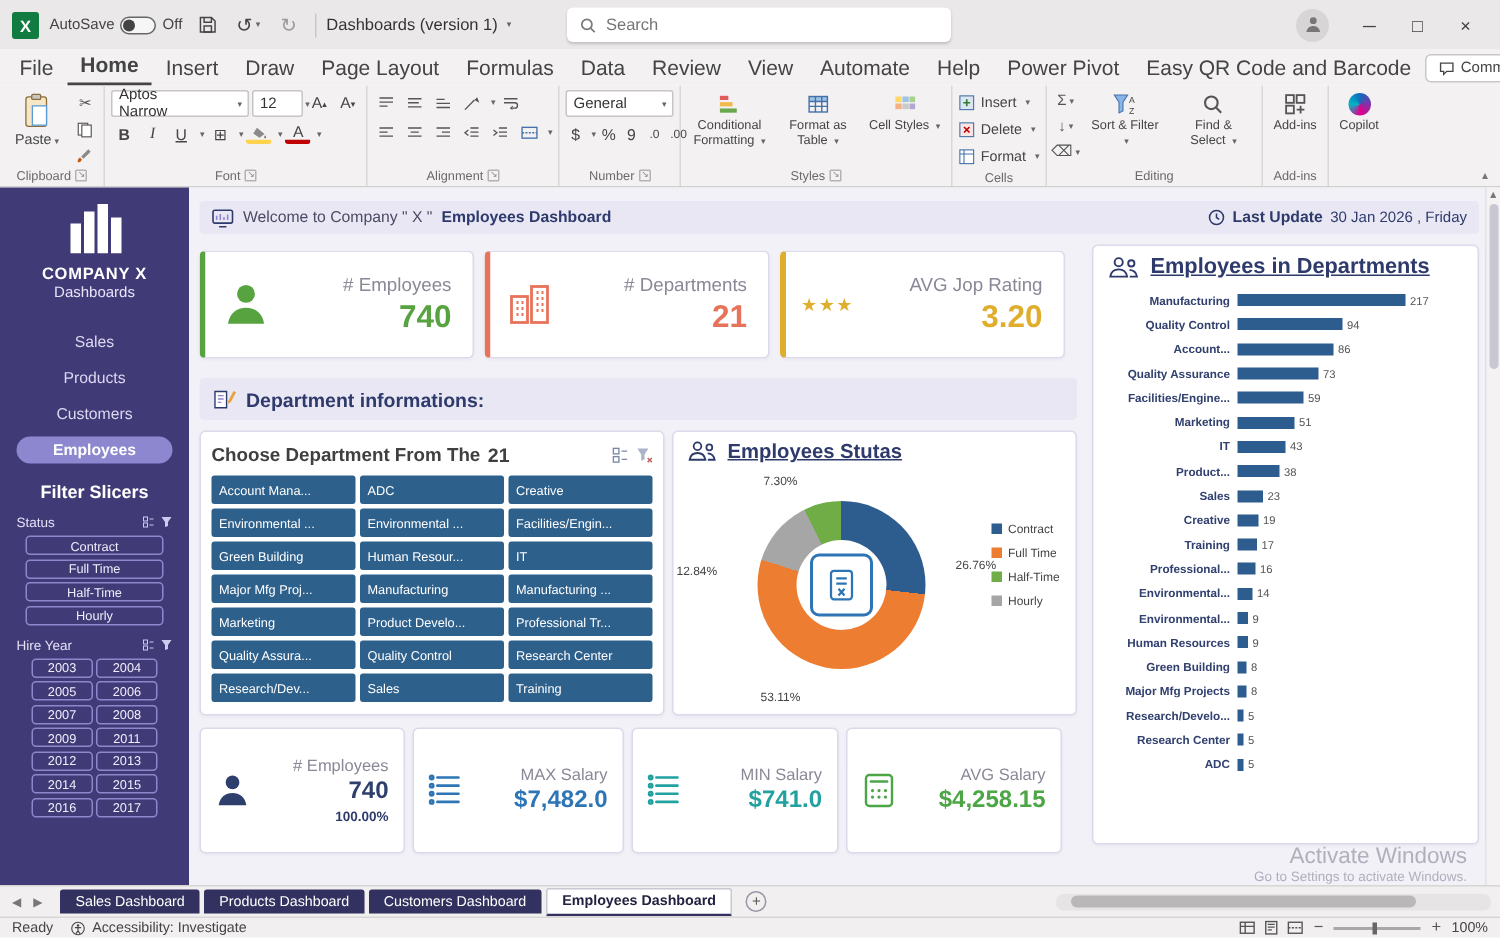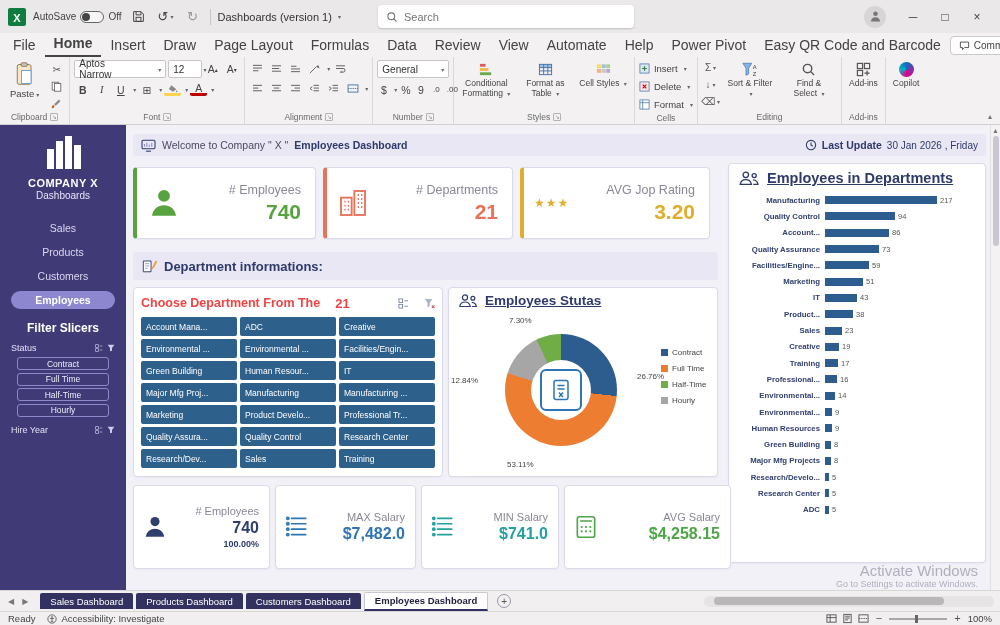--- a/index.html
+++ b/index.html
@@ -91,21 +91,21 @@
 .stars{font-size:12px;color:#dfae2c;letter-spacing:1px}
 .kpi-bot-row{position:absolute;left:7px;top:360px;display:flex;gap:5px}
 .kpi-bot{background:#fff;border:1px solid #dcd9ea;border-radius:4px;height:84px;display:flex;align-items:center;padding:0 8px;gap:6px;box-shadow:0 1px 2px rgba(80,80,120,.06)}
 .kpi-bot .txt{flex:1;display:flex;flex-direction:column;align-items:flex-end;gap:2px;padding-right:2px}
 .kpi-bot .kpi-label{font-size:11px}
 .kpi-bot .kpi-value{font-size:16px}
 .kpi-sub{font-size:9px;font-weight:bold;color:#2e3a6b}
 
 
 .dept-card{left:7px;top:162px;width:310px;height:190px;padding:5px 7px}
-.dept-head{display:flex;align-items:center;gap:15px;font-size:12.5px;font-weight:bold;color:#ef4444;height:20px}
+.dept-head{display:flex;align-items:center;gap:5px;font-size:12.5px;font-weight:bold;color:#404040;height:20px}
 .dept-head .count{font-size:13px}
 .dept-head .spacer{flex:1}
 .dept-grid{display:grid;grid-template-columns:repeat(3,1fr);gap:3px;margin-top:4px}
 .dept-btn{background:#2e608c;color:#fff;font-size:8.5px;height:19px;display:flex;align-items:center;justify-content:flex-start;padding:0 5px;border-radius:2px;white-space:nowrap;overflow:hidden}
 
 
 .donut-card{left:322px;top:162px;width:270px;height:190px;padding:5px 8px}
 .panel-title{display:flex;align-items:center;gap:6px;font-size:13.5px;font-weight:bold;color:#2e3a6b}
 .panel-title .t{text-decoration:underline}
 .donut-wrap{position:absolute;left:56px;top:46px;width:112px;height:112px}
@@ -576,20 +576,36 @@
           <span class="spacer"></span>
         <svg width="8" height="8" viewBox="0 0 12 12" fill="none" stroke="#cfcbee">
             <rect x="1" y="1" width="4" height="4"></rect>
             <rect x="1" y="7" width="4" height="4"></rect>
             <path d="M7 3h4M7 9h4"></path>
           </svg>
         <svg width="8" height="8" viewBox="0 0 12 12">
             <path d="M1 1h10L7.5 6v4L4.5 11V6z" fill="#cfcbee"></path>
           </svg>
       </div>
+      <div class="year-grid" id="year-grid">
+          <div class="year-pill">2003</div>
+          <div class="year-pill">2004</div>
+          <div class="year-pill">2005</div>
+          <div class="year-pill">2006</div>
+          <div class="year-pill">2007</div>
+          <div class="year-pill">2008</div>
+          <div class="year-pill">2009</div>
+          <div class="year-pill">2011</div>
+          <div class="year-pill">2012</div>
+          <div class="year-pill">2013</div>
+          <div class="year-pill">2014</div>
+          <div class="year-pill">2015</div>
+          <div class="year-pill">2016</div>
+          <div class="year-pill">2017</div>
+        </div>
     </aside>
 
     <main class="dashboard">
 
       <div class="strip welcome">
         <svg width="15" height="13" viewBox="0 0 18 16">
             <rect x="1" y="1.5" width="16" height="10.5" rx="1.5" fill="none" stroke="#2e3a6b" stroke-width="1.3"></rect>
             <path d="M6 15h6" stroke="#2e3a6b" stroke-width="1.3"></path>
             <path d="M4 9.5V6M7 9.5V4.5M10 9.5V7M13 9.5V5" stroke="#8d87cf" stroke-width="1.3"></path>
           </svg>
@@ -876,21 +892,21 @@
               <circle cx="3.5" cy="4" r="1"></circle>
               <circle cx="3.5" cy="9" r="1"></circle>
               <circle cx="3.5" cy="14" r="1"></circle>
               <circle cx="3.5" cy="19" r="1"></circle>
             </svg>
           <div class="txt">
               <span class="kpi-label">MIN Salary</span>
               <span class="kpi-value" style="color: rgb(33, 162, 160);">$741.0</span>
             </div>
         </div>
-        <div class="kpi-bot" style="width:167px">
+        <div class="kpi-bot" style="width:144px">
           <svg width="26" height="26" viewBox="0 0 24 24" fill="none" stroke="#4ca646" stroke-width="1.5" stroke-linecap="round">
               <rect x="4" y="2.5" width="16" height="19" rx="2"></rect>
               <path d="M7 6.5h10"></path>
               <path d="M8 12h.01M12 12h.01M16 12h.01M8 16h.01M12 16h.01M16 16h.01" stroke-width="2"></path>
             </svg>
           <div class="txt">
               <span class="kpi-label">AVG Salary</span>
               <span class="kpi-value" style="color: rgb(76, 166, 70);">$4,258.15</span>
             </div>
         </div>

